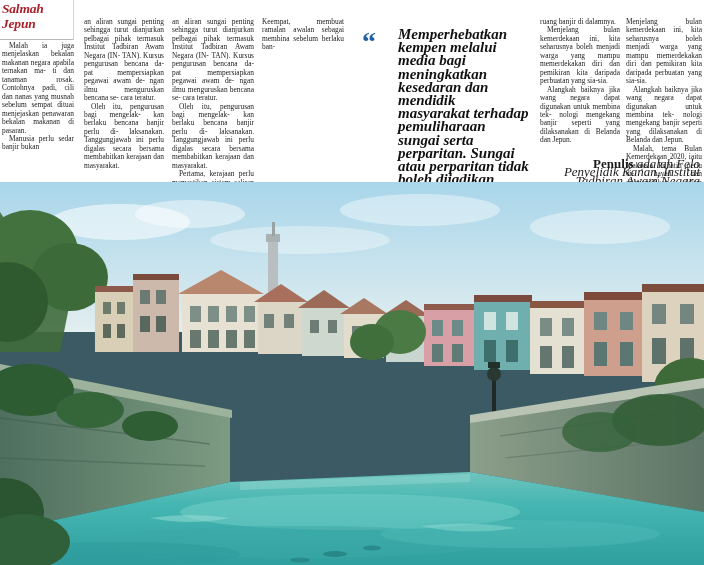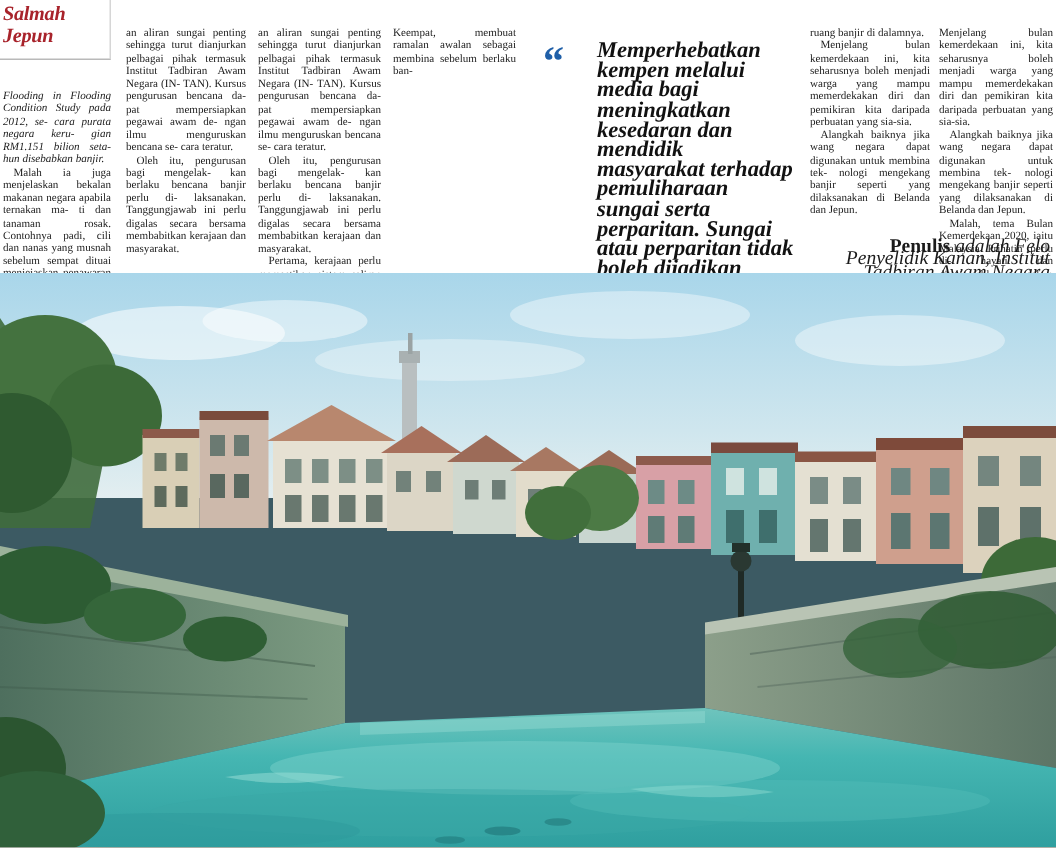--- a/index.html
+++ b/index.html
@@ -11,21 +11,21 @@
     width: 704px;
     height: 565px;
     overflow: hidden;
     font-family: "Liberation Serif", serif;
     color: #111;
   }
   .page {
     position: relative;
     width: 704px;
     height: 565px;
-    background: #fdba74;
+    background: #f0abfc;
   }
 
   
   .text-area {
     position: absolute;
     left: 0;
     top: 0;
     width: 704px;
     height: 182px;
     background: #ffffff;
@@ -146,21 +146,20 @@
   <div class="text-area">
 
     <div class="byline-box">
       <div class="nm">Salmah</div>
       <div class="nm">Jepun</div>
     </div>
 
     <div class="col" id="col1">
       <div style="height:0px;"></div>
       <div class="after">
-        <p class="ital noind">Flooding in Flooding Condition Study pada 2012, se- cara purata negara keru- gian RM1.151 bilion seta- hun disebabkan banjir.</p>
         <p>Malah ia juga menjelaskan bekalan makanan negara apabila ternakan ma- ti dan tanaman rosak. Contohnya padi, cili dan nanas yang musnah sebelum sempat dituai menjejaskan penawaran bekalan makanan di pasaran.</p>
         <p>Manusia perlu sedar banjir bukan</p>
       </div>
     </div>
 
     <div class="col" id="col2">
       <p class="noind">an aliran sungai penting sehingga turut dianjurkan pelbagai pihak termasuk Institut Tadbiran Awam Negara (IN- TAN). Kursus pengurusan bencana da- pat mempersiapkan pegawai awam de- ngan ilmu menguruskan bencana se- cara teratur.</p>
       <p>Oleh itu, pengurusan bagi mengelak- kan berlaku bencana banjir perlu di- laksanakan. Tanggungjawab ini perlu digalas secara bersama membabitkan kerajaan dan masyarakat.</p>
     </div>
 

